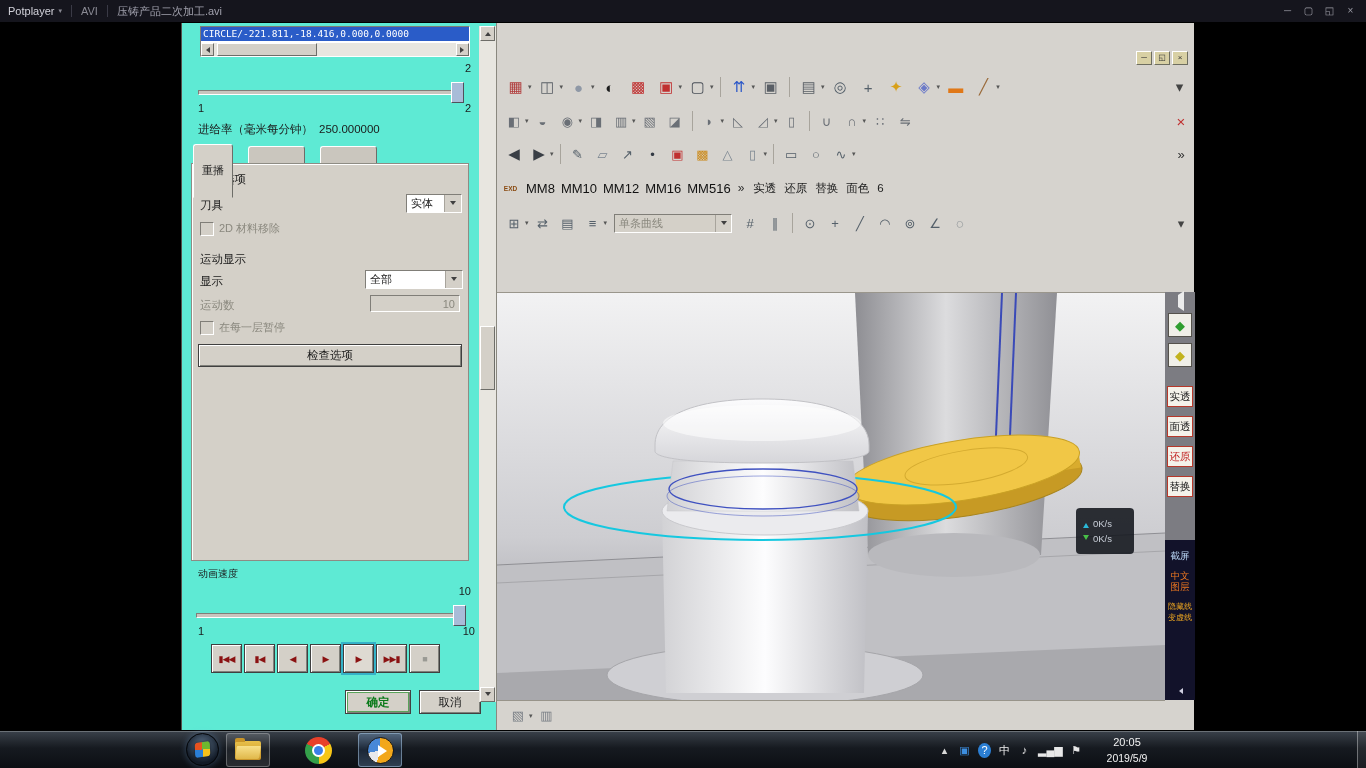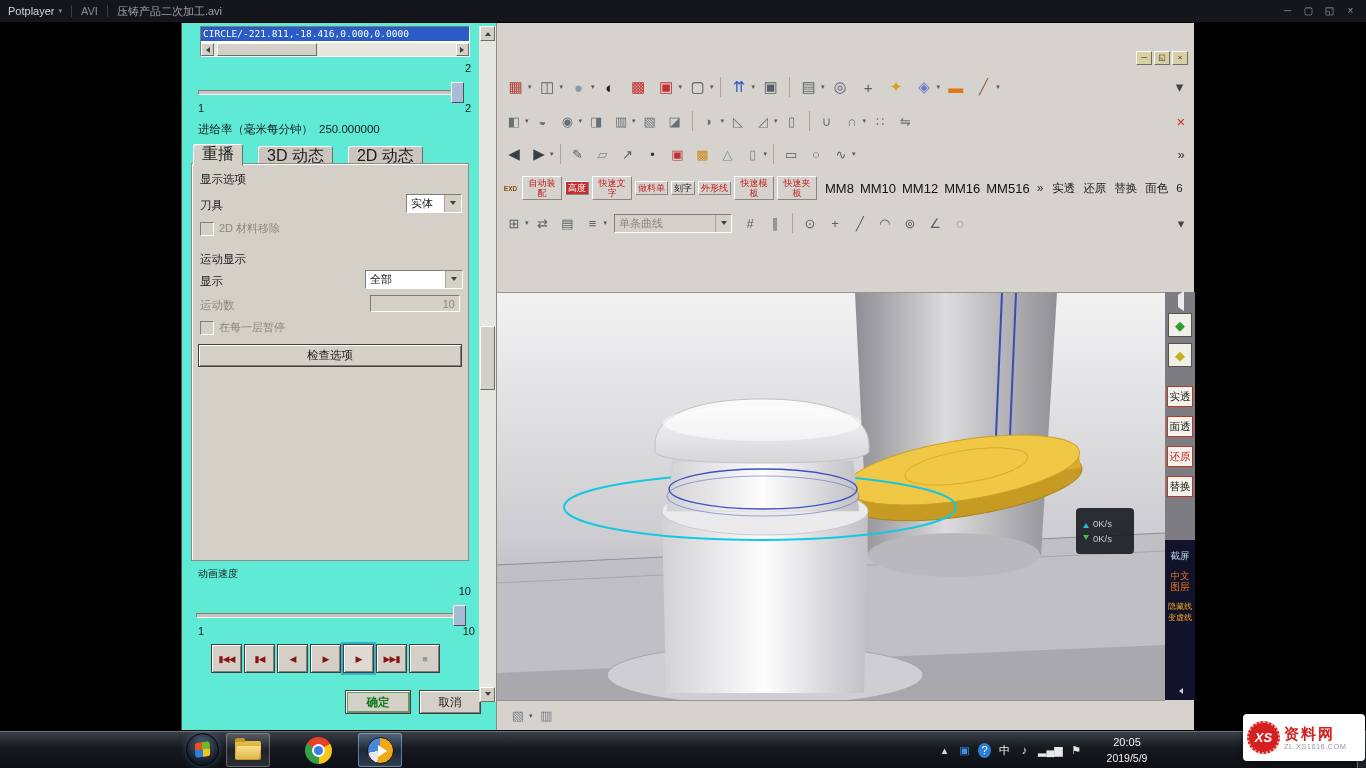--- a/index.html
+++ b/index.html
@@ -36,21 +36,21 @@
   .slider2{left:14px;top:583px;width:270px}
   .strack{position:absolute;left:0;right:0;top:8px;height:3px;background:#c8c5be;border:1px solid;border-color:#807e78 #fff #fff #807e78}
   .sthumb{position:absolute;right:0;top:0;width:11px;height:19px;background:#a8bcd8;border:1px solid;border-color:#fff #50505a #50505a #fff}
   .smin{position:absolute;left:16px;top:80px}
   .smax{position:absolute;right:26px;top:80px}
   .spmin{position:absolute;left:16px;top:603px}
   .spmax{position:absolute;right:22px;top:603px}
   .feedrate{position:absolute;left:16px;top:100px;font-size:11.5px;white-space:nowrap}
   .feedrate span{margin-right:6px}
   .tabs{position:absolute;left:11px;top:122px;display:flex;align-items:flex-end}
-  .tab{height:18px;line-height:18px;padding:0 8px;font-size:16px;background:#cac6be;border:1px solid;border-color:#fff #6d6d68 #9a9890 #fff;border-radius:3px 3px 0 0;margin-right:15px}
+  .tab{height:18px;line-height:18px;padding:16px 8px;font-size:11px;background:#cac6be;border:1px solid;border-color:#fff #6d6d68 #9a9890 #fff;border-radius:3px 3px 0 0;margin-right:15px}
   .tab.active{background:#d4d0c8;height:20px;border-bottom-color:#d4d0c8;position:relative;z-index:2}
   .tabpage{position:absolute;left:9px;top:141px;width:278px;height:398px;border:1px solid #8e8c84;box-shadow:inset 1px 1px 0 #fff;background:#d4d0c8;box-sizing:border-box}
   .lbl{position:absolute;font-size:11.5px;white-space:nowrap}
   .dis{color:#8a887e}
   .combo{position:absolute;height:19px;background:#fff;border:1px solid;border-color:#807e78 #fff #fff #807e78;display:flex;align-items:stretch;box-sizing:border-box}
   .combo .cval{flex:1;font-size:11px;line-height:17px;padding-left:4px;overflow:hidden;white-space:nowrap}
   .combo .cbtn{width:16px;background:#d4d0c8;border-left:1px solid #a8a49c;display:flex;align-items:center;justify-content:center}
   .combo-tool{right:6px;top:30px;width:56px}
   .combo-display{right:5px;top:106px;width:98px}
   .numfield{position:absolute;right:8px;top:131px;width:90px;height:17px;background:#d4d0c8;border:1px solid;border-color:#807e78 #fff #fff #807e78;color:#8a887e;font-size:11px;line-height:16px;text-align:right;padding-right:4px;box-sizing:border-box}
@@ -358,30 +358,20 @@
           <i class="tsep"></i>
           <span class="ticon" style="color: rgb(85, 96, 106);">▭</span>
           <span class="ticon" style="color: rgb(85, 96, 106);">○</span>
           <span class="ticon" style="color: rgb(85, 96, 106);">∿</span>
           <span class="dd">▾</span>
           <span class="ticon" style="color: rgb(51, 51, 51); font-size: 13px; margin-left: auto;">»</span>
         </div>
 
       <div class="trow row4">
         <span class="exd">EXD</span>
-        <span class="qwrap">
-            <span class="qbtn" style="color: rgb(192, 32, 32);">自动装配</span>
-            <span class="qbtn" style="color: rgb(255, 255, 255); background: rgb(192, 48, 48);">高度</span>
-            <span class="qbtn" style="color: rgb(192, 32, 32);">快速文字</span>
-            <span class="qbtn" style="color: rgb(192, 32, 32);">做料单</span>
-            <span class="qbtn" style="color: rgb(34, 34, 34);">刻字</span>
-            <span class="qbtn" style="color: rgb(192, 32, 32);">外形线</span>
-            <span class="qbtn" style="color: rgb(192, 32, 32);">快速模板</span>
-            <span class="qbtn" style="color: rgb(192, 32, 32);">快速夹板</span>
-          </span>
         <span class="mmwrap">
             <span class="mmbtn">MM8</span>
             <span class="mmbtn">MM10</span>
             <span class="mmbtn">MM12</span>
             <span class="mmbtn">MM16</span>
             <span class="mmbtn">MM516</span>
           </span>
         <span class="chev">»</span>
         <span class="dmwrap">
             <span class="dmode">实透</span>
@@ -505,29 +495,20 @@
     <div class="net-row">
         <i class="arr-up"></i>
         <span>0K/s</span>
       </div>
     <div class="net-row">
         <i class="arr-down"></i>
         <span>0K/s</span>
       </div>
   </div>
 
-  <div class="watermark">
-    <div class="wm-logo">
-        <span>XS</span>
-      </div>
-    <div class="wm-text">
-      <div class="wm-site">资料网</div>
-      <div class="wm-url">ZL.XS1616.COM</div>
-    </div>
-  </div>
 
   <div class="taskbar">
     <div class="start-orb">
         <div class="orb-flag"></div>
       </div>
     <div class="task-btn open tb-folder">
       <div class="folder-icon">
           <i class="f-back"></i>
           <i class="f-front"></i>
         </div>

